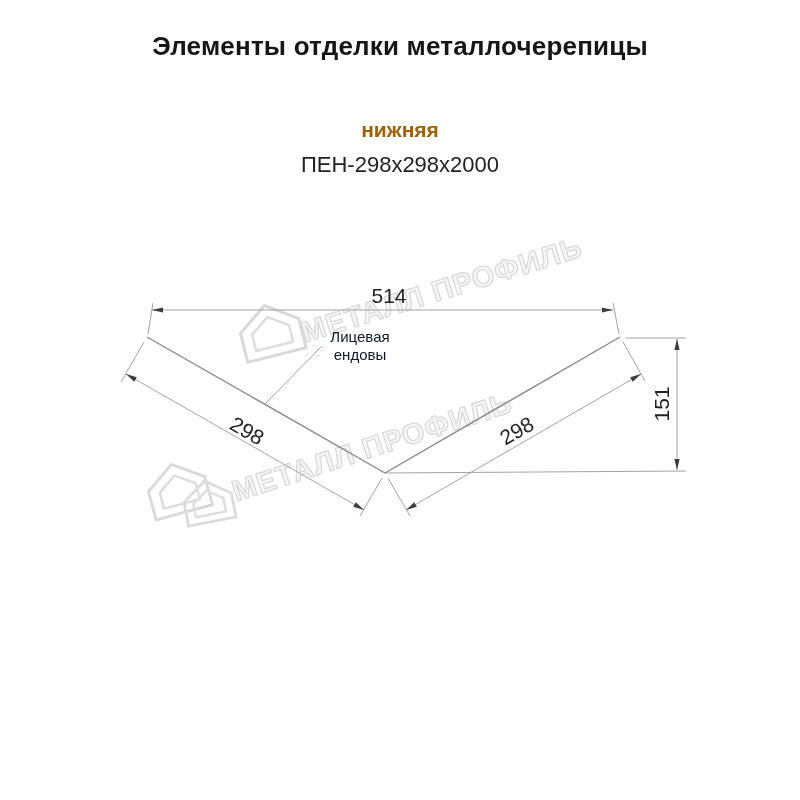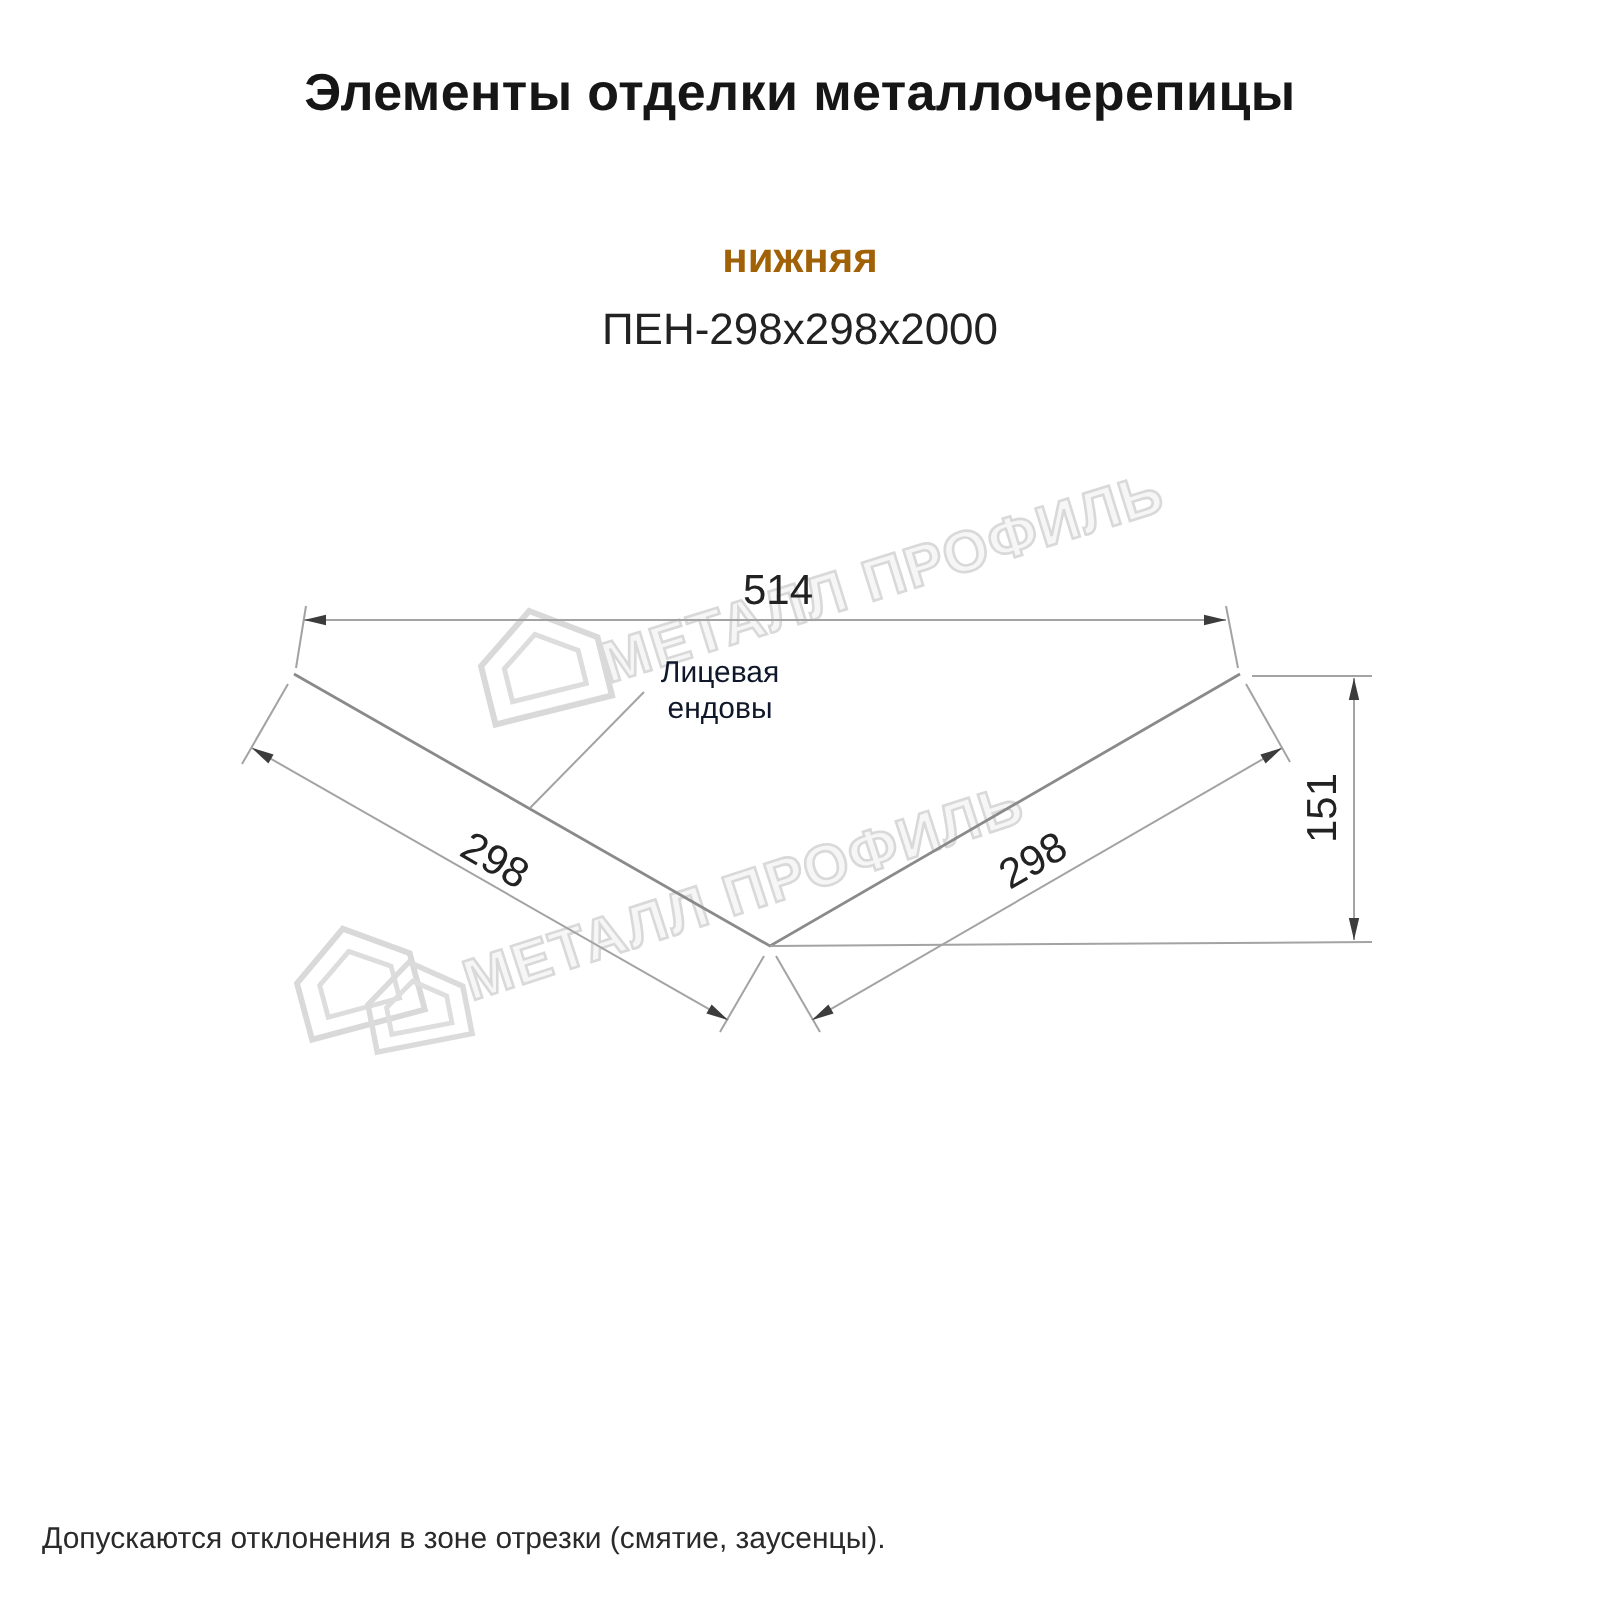--- a/index.html
+++ b/index.html
@@ -113,15 +113,14 @@
   <div class="dim dim-514">514</div>
   <div class="dim dim-298L">298</div>
   <div class="dim dim-298R">298</div>
   <div class="dim dim-151">151</div>
 
   <div class="face-label">
     <div>Лицевая</div>
     <div>ендовы</div>
   </div>
 
-  <div class="footer-line2">Допускаются отклонения в зоне отрезки (смятие, заусенцы).</div>
 
 </div>
 
 </body></html>

